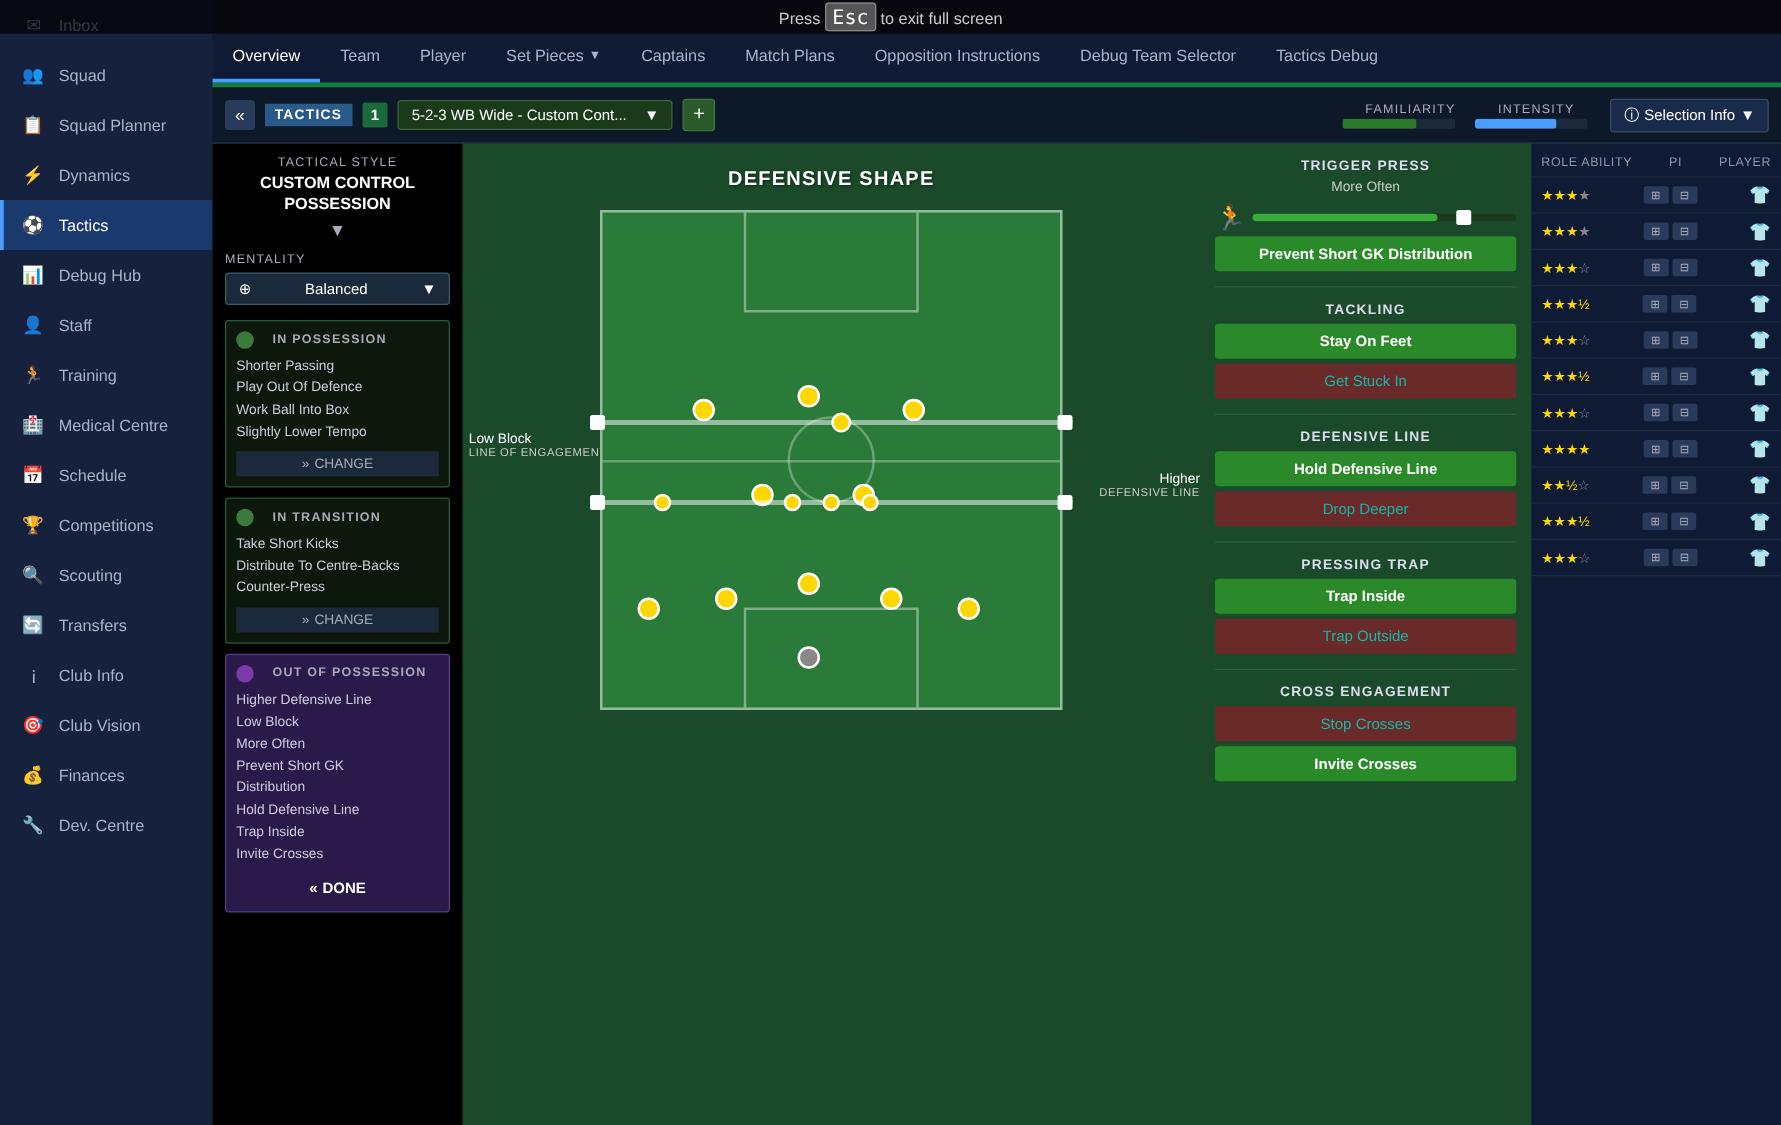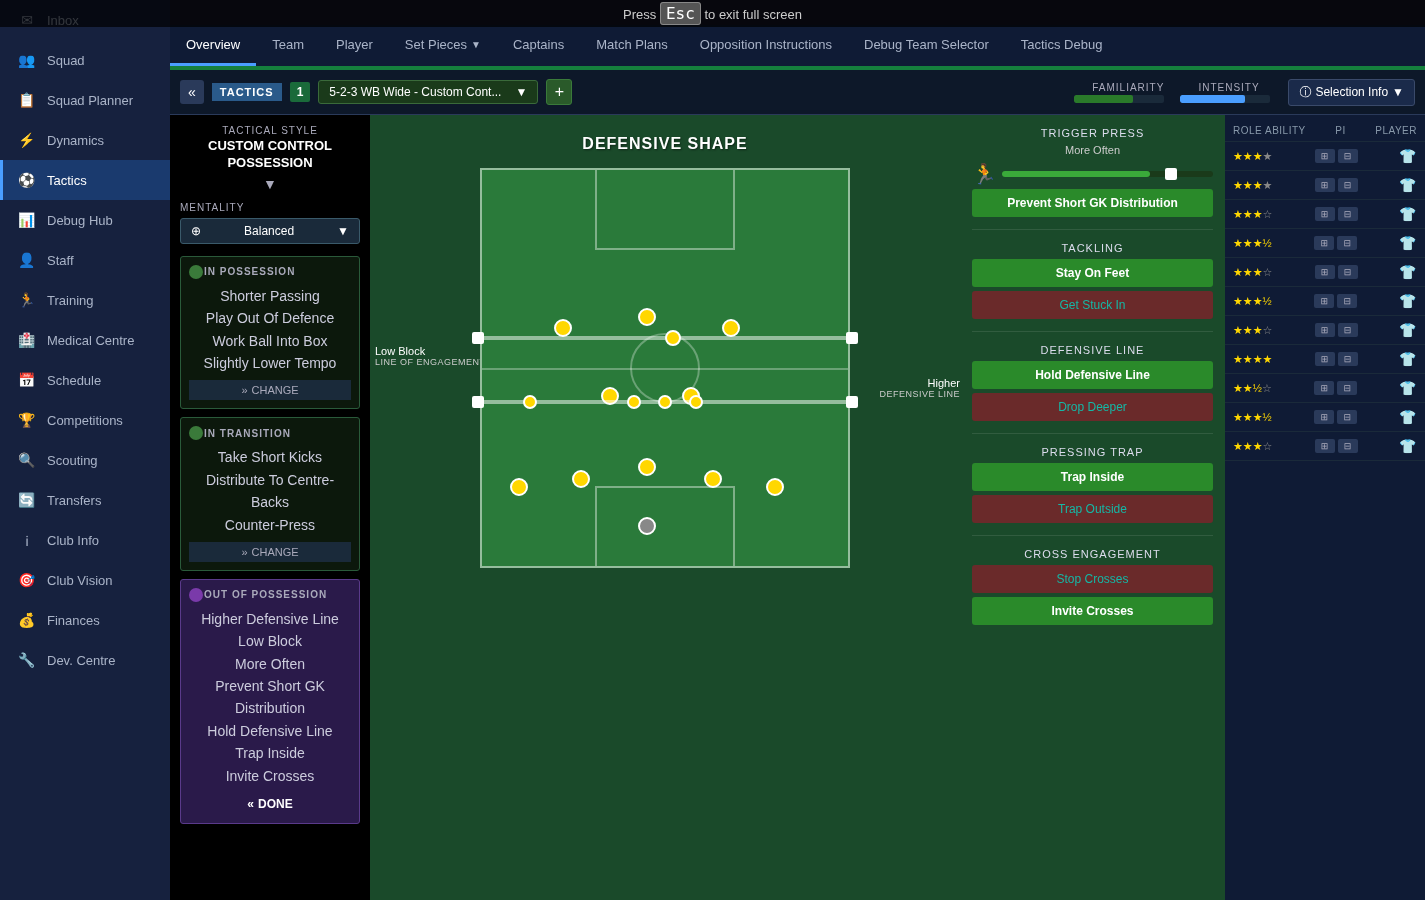--- a/index.html
+++ b/index.html
@@ -277,43 +277,43 @@
     .section-box.active-possession {
       background: rgba(60,120,60,0.2);
     }
     .section-box.out-possession {
       background: #2a1a4a;
       border-color: #5a3a8a;
     }
     .section-title {
       display: flex;
       align-items: center;
-      gap: 1px;
+      gap: 15px;
       font-size: 10px;
       font-weight: bold;
       letter-spacing: 1px;
       color: #aab;
       text-transform: uppercase;
       margin-bottom: 6px;
     }
     .section-icon {
       width: 14px;
       height: 14px;
       background: #3a7a3a;
       border-radius: 50%;
       display: inline-block;
     }
     .section-icon.purple {
       background: #7a3aaa;
     }
     .section-text {
       color: #ccd;
-      font-size: 14px;
+      font-size: 11px;
       line-height: 1.6;
-      text-align: center;
+      text-align: left;
     }
     .change-btn {
       display: flex;
       align-items: center;
       justify-content: center;
       gap: 4px;
       background: #1a2a3a;
       border: none;
       color: #aab;
       font-size: 11px;
@@ -378,21 +378,21 @@
       padding: 12px;
       display: flex;
       flex-direction: column;
       gap: 10px;
     }
 
     
     .rp-section-title {
       text-align: center;
       font-size: 11px;
-      font-weight: normal;
+      font-weight: bold;
       color: #dde;
       letter-spacing: 1px;
       text-transform: uppercase;
       margin-bottom: 5px;
     }
     .trigger-slider-area {
       position: relative;
       height: 30px;
       display: flex;
       align-items: center;

